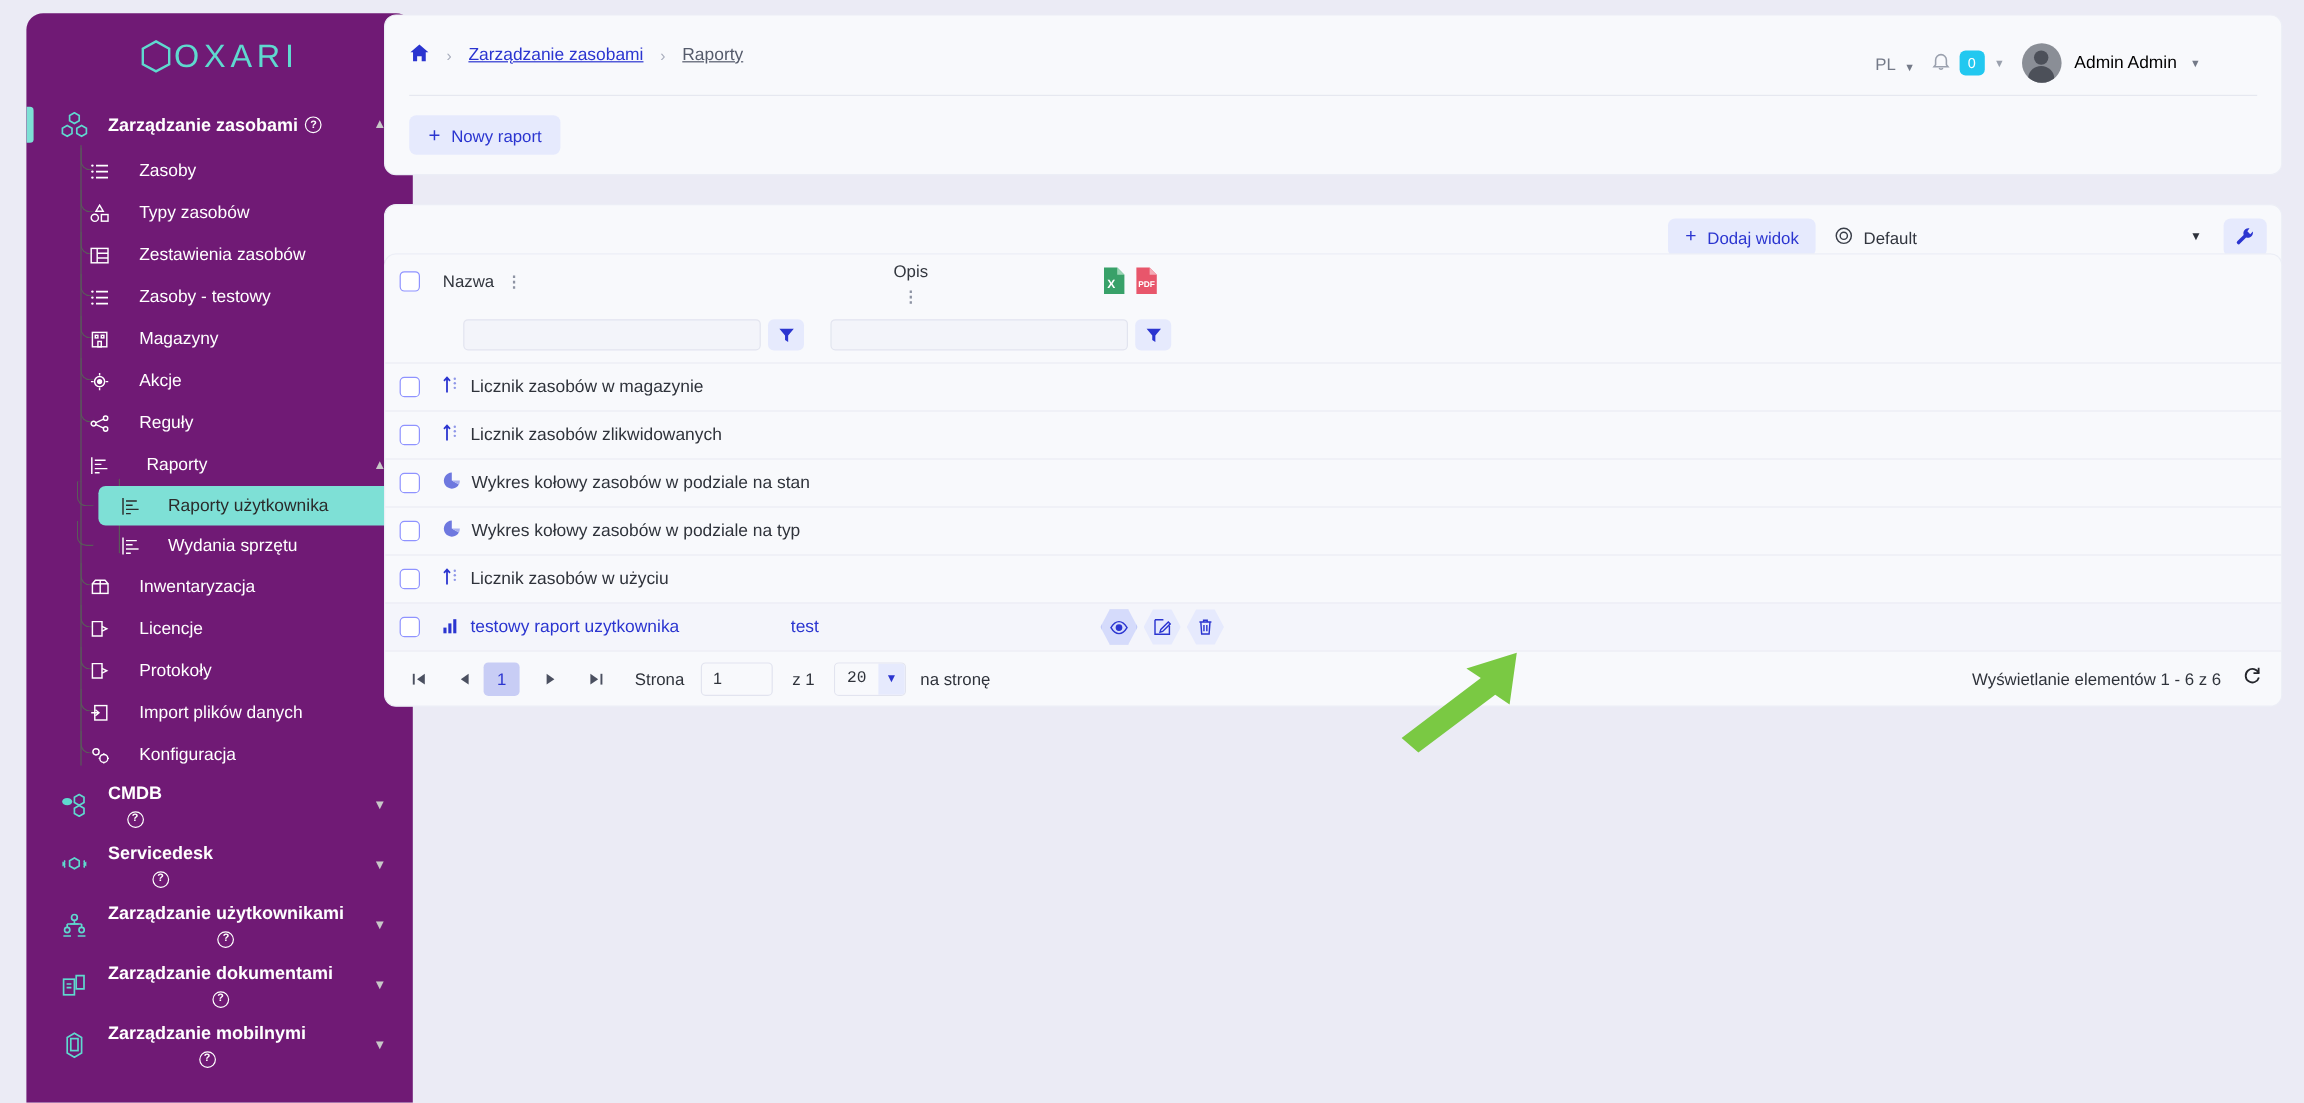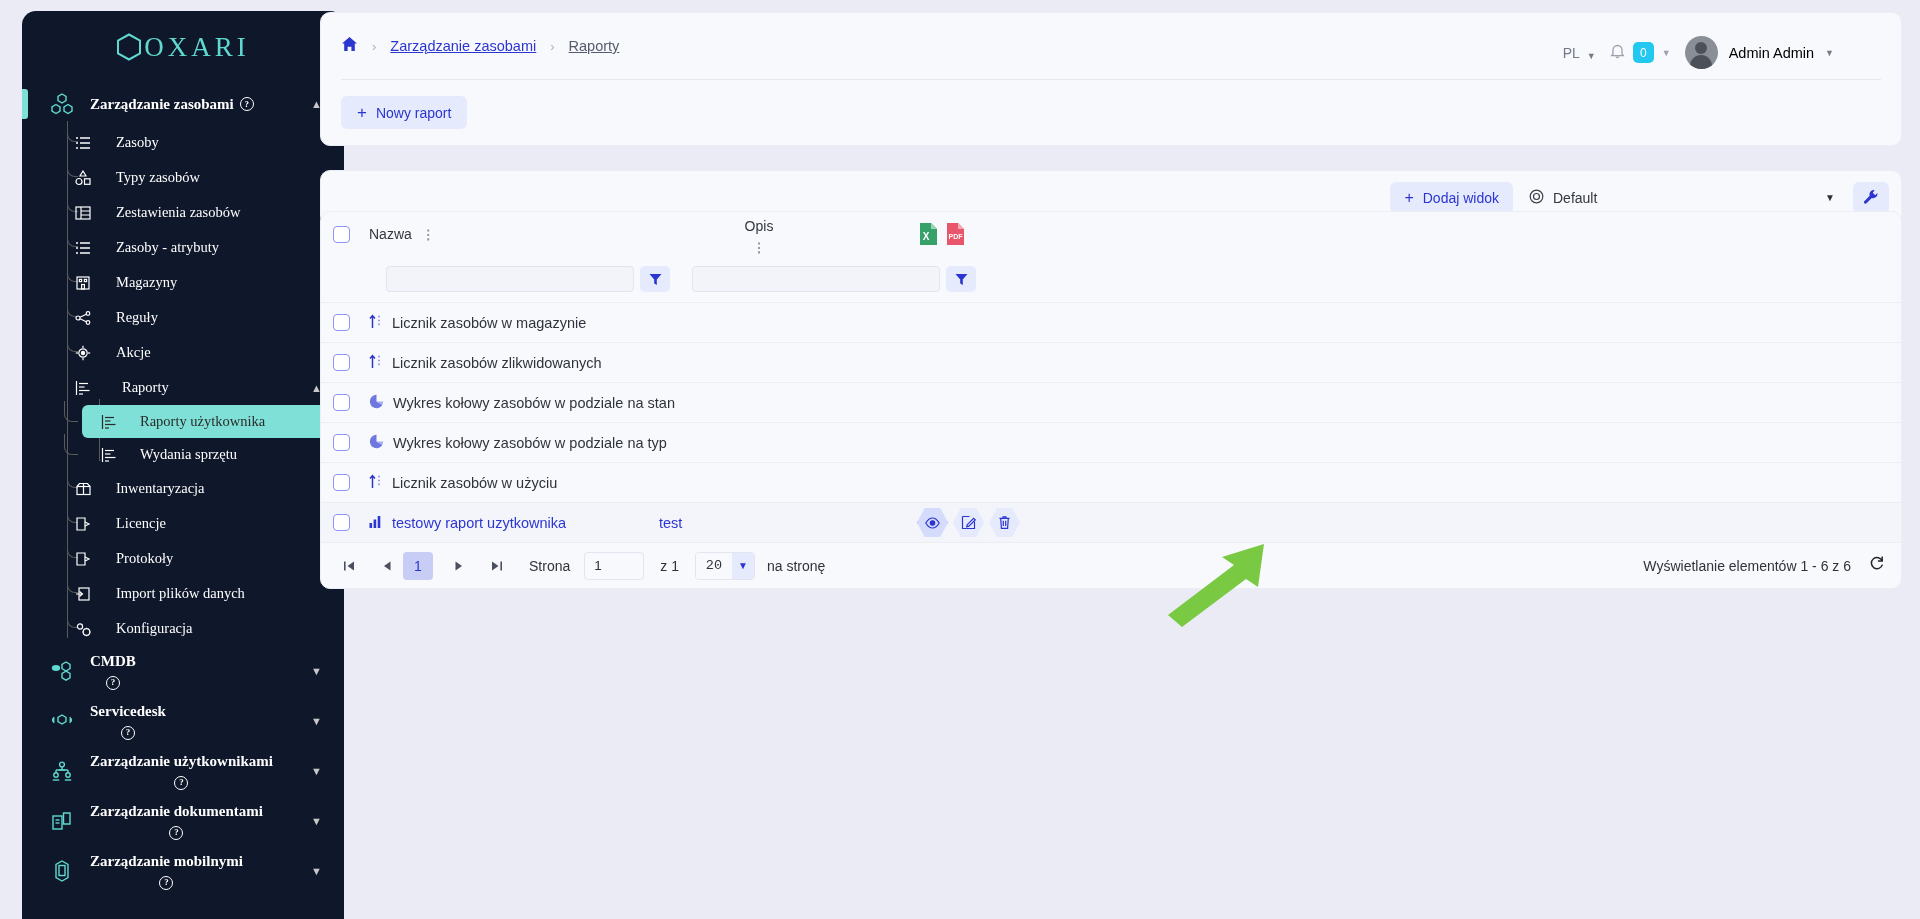--- a/index.html
+++ b/index.html
@@ -8,25 +8,24 @@
     background: #ebebf5;
     font-family: "Liberation Sans", sans-serif;
     overflow: hidden;
   }
   #app { position: relative; width: 1920px; height: 919px; }
 
   
   .sidebar {
     position: absolute; left: 22px; top: 11px;
     width: 322px; height: 908px;
-    background: #0f172a;
+    background: #701a75;
     border-top-left-radius: 14px;
     border-top-right-radius: 14px;
     overflow: hidden;
-    font-family: Liberation Serif, serif;
   }
   .brand { height: 72px; display:flex; align-items:center; justify-content:center; }
   .brand-text {
     color:#5fd9cf; font-size: 27px; letter-spacing: 4px; font-weight: 400;
     display:flex; align-items:center; gap:2px;
   }
   .hexlogo { display:inline-block; width:26px; height:28px; }
 
   .nav { position: relative; }
   .nav-group-head {
@@ -286,63 +285,63 @@
           <span class="iicon">
             <svg width="16" height="16" viewBox="0 0 16 16" stroke="#fff" stroke-width="1.3">
               <circle cx="2" cy="3" r="1" fill="#fff" stroke="none"></circle>
                 <line x1="5" y1="3" x2="15" y2="3"></line>
               <circle cx="2" cy="8" r="1" fill="#fff" stroke="none"></circle>
                 <line x1="5" y1="8" x2="15" y2="8"></line>
               <circle cx="2" cy="13" r="1" fill="#fff" stroke="none"></circle>
                 <line x1="5" y1="13" x2="15" y2="13"></line>
             </svg>
           </span>
-          <span class="ilabel">Zasoby - atrybuty</span>
+          <span class="ilabel">Zasoby - testowy</span>
         </div>
 
         <div class="nav-item">
           <span class="hook"></span>
           <span class="iicon">
             <svg width="16" height="16" viewBox="0 0 16 16" fill="none" stroke="#fff" stroke-width="1.2">
               <rect x="2" y="2" width="12" height="12"></rect>
                 <rect x="4.4" y="4.4" width="2.2" height="2.2"></rect>
               <rect x="9.4" y="4.4" width="2.2" height="2.2"></rect>
                 <rect x="6.6" y="9.5" width="2.8" height="4.5"></rect>
             </svg>
           </span>
           <span class="ilabel">Magazyny</span>
-        </div>
-
-        <div class="nav-item">
-          <span class="hook"></span>
-          <span class="iicon">
-            <svg width="16" height="16" viewBox="0 0 16 16" fill="none" stroke="#fff" stroke-width="1.2">
-              <circle cx="3" cy="8" r="2"></circle>
-                <circle cx="13" cy="3.5" r="1.8"></circle>
-                <circle cx="13" cy="12.5" r="1.8"></circle>
-              <line x1="5" y1="7.2" x2="11.3" y2="4.3"></line>
-                <line x1="5" y1="8.8" x2="11.3" y2="11.7"></line>
-            </svg>
-          </span>
-          <span class="ilabel">Reguły</span>
         </div>
 
         <div class="nav-item">
           <span class="hook"></span>
           <span class="iicon">
             <svg width="16" height="16" viewBox="0 0 16 16" fill="none" stroke="#fff" stroke-width="1.2">
               <circle cx="8" cy="8" r="4.2"></circle>
                 <circle cx="8" cy="8" r="1.6" fill="#fff"></circle>
               <line x1="8" y1="0.8" x2="8" y2="3"></line>
                 <line x1="8" y1="13" x2="8" y2="15.2"></line>
               <line x1="0.8" y1="8" x2="3" y2="8"></line>
                 <line x1="13" y1="8" x2="15.2" y2="8"></line>
             </svg>
           </span>
           <span class="ilabel">Akcje</span>
+        </div>
+
+        <div class="nav-item">
+          <span class="hook"></span>
+          <span class="iicon">
+            <svg width="16" height="16" viewBox="0 0 16 16" fill="none" stroke="#fff" stroke-width="1.2">
+              <circle cx="3" cy="8" r="2"></circle>
+                <circle cx="13" cy="3.5" r="1.8"></circle>
+                <circle cx="13" cy="12.5" r="1.8"></circle>
+              <line x1="5" y1="7.2" x2="11.3" y2="4.3"></line>
+                <line x1="5" y1="8.8" x2="11.3" y2="11.7"></line>
+            </svg>
+          </span>
+          <span class="ilabel">Reguły</span>
         </div>
 
         <div class="nav-item parent-active">
           <span class="iicon">
             <svg width="17" height="16" viewBox="0 0 17 16" fill="none" stroke="#fff" stroke-width="1.2">
               <line x1="1.5" y1="1" x2="1.5" y2="15"></line>
               <line x1="4" y1="3.5" x2="13" y2="3.5"></line>
                 <line x1="4" y1="7" x2="9.5" y2="7"></line>
               <line x1="4" y1="10.5" x2="14.5" y2="10.5"></line>
                 <line x1="4" y1="14" x2="8" y2="14"></line>

